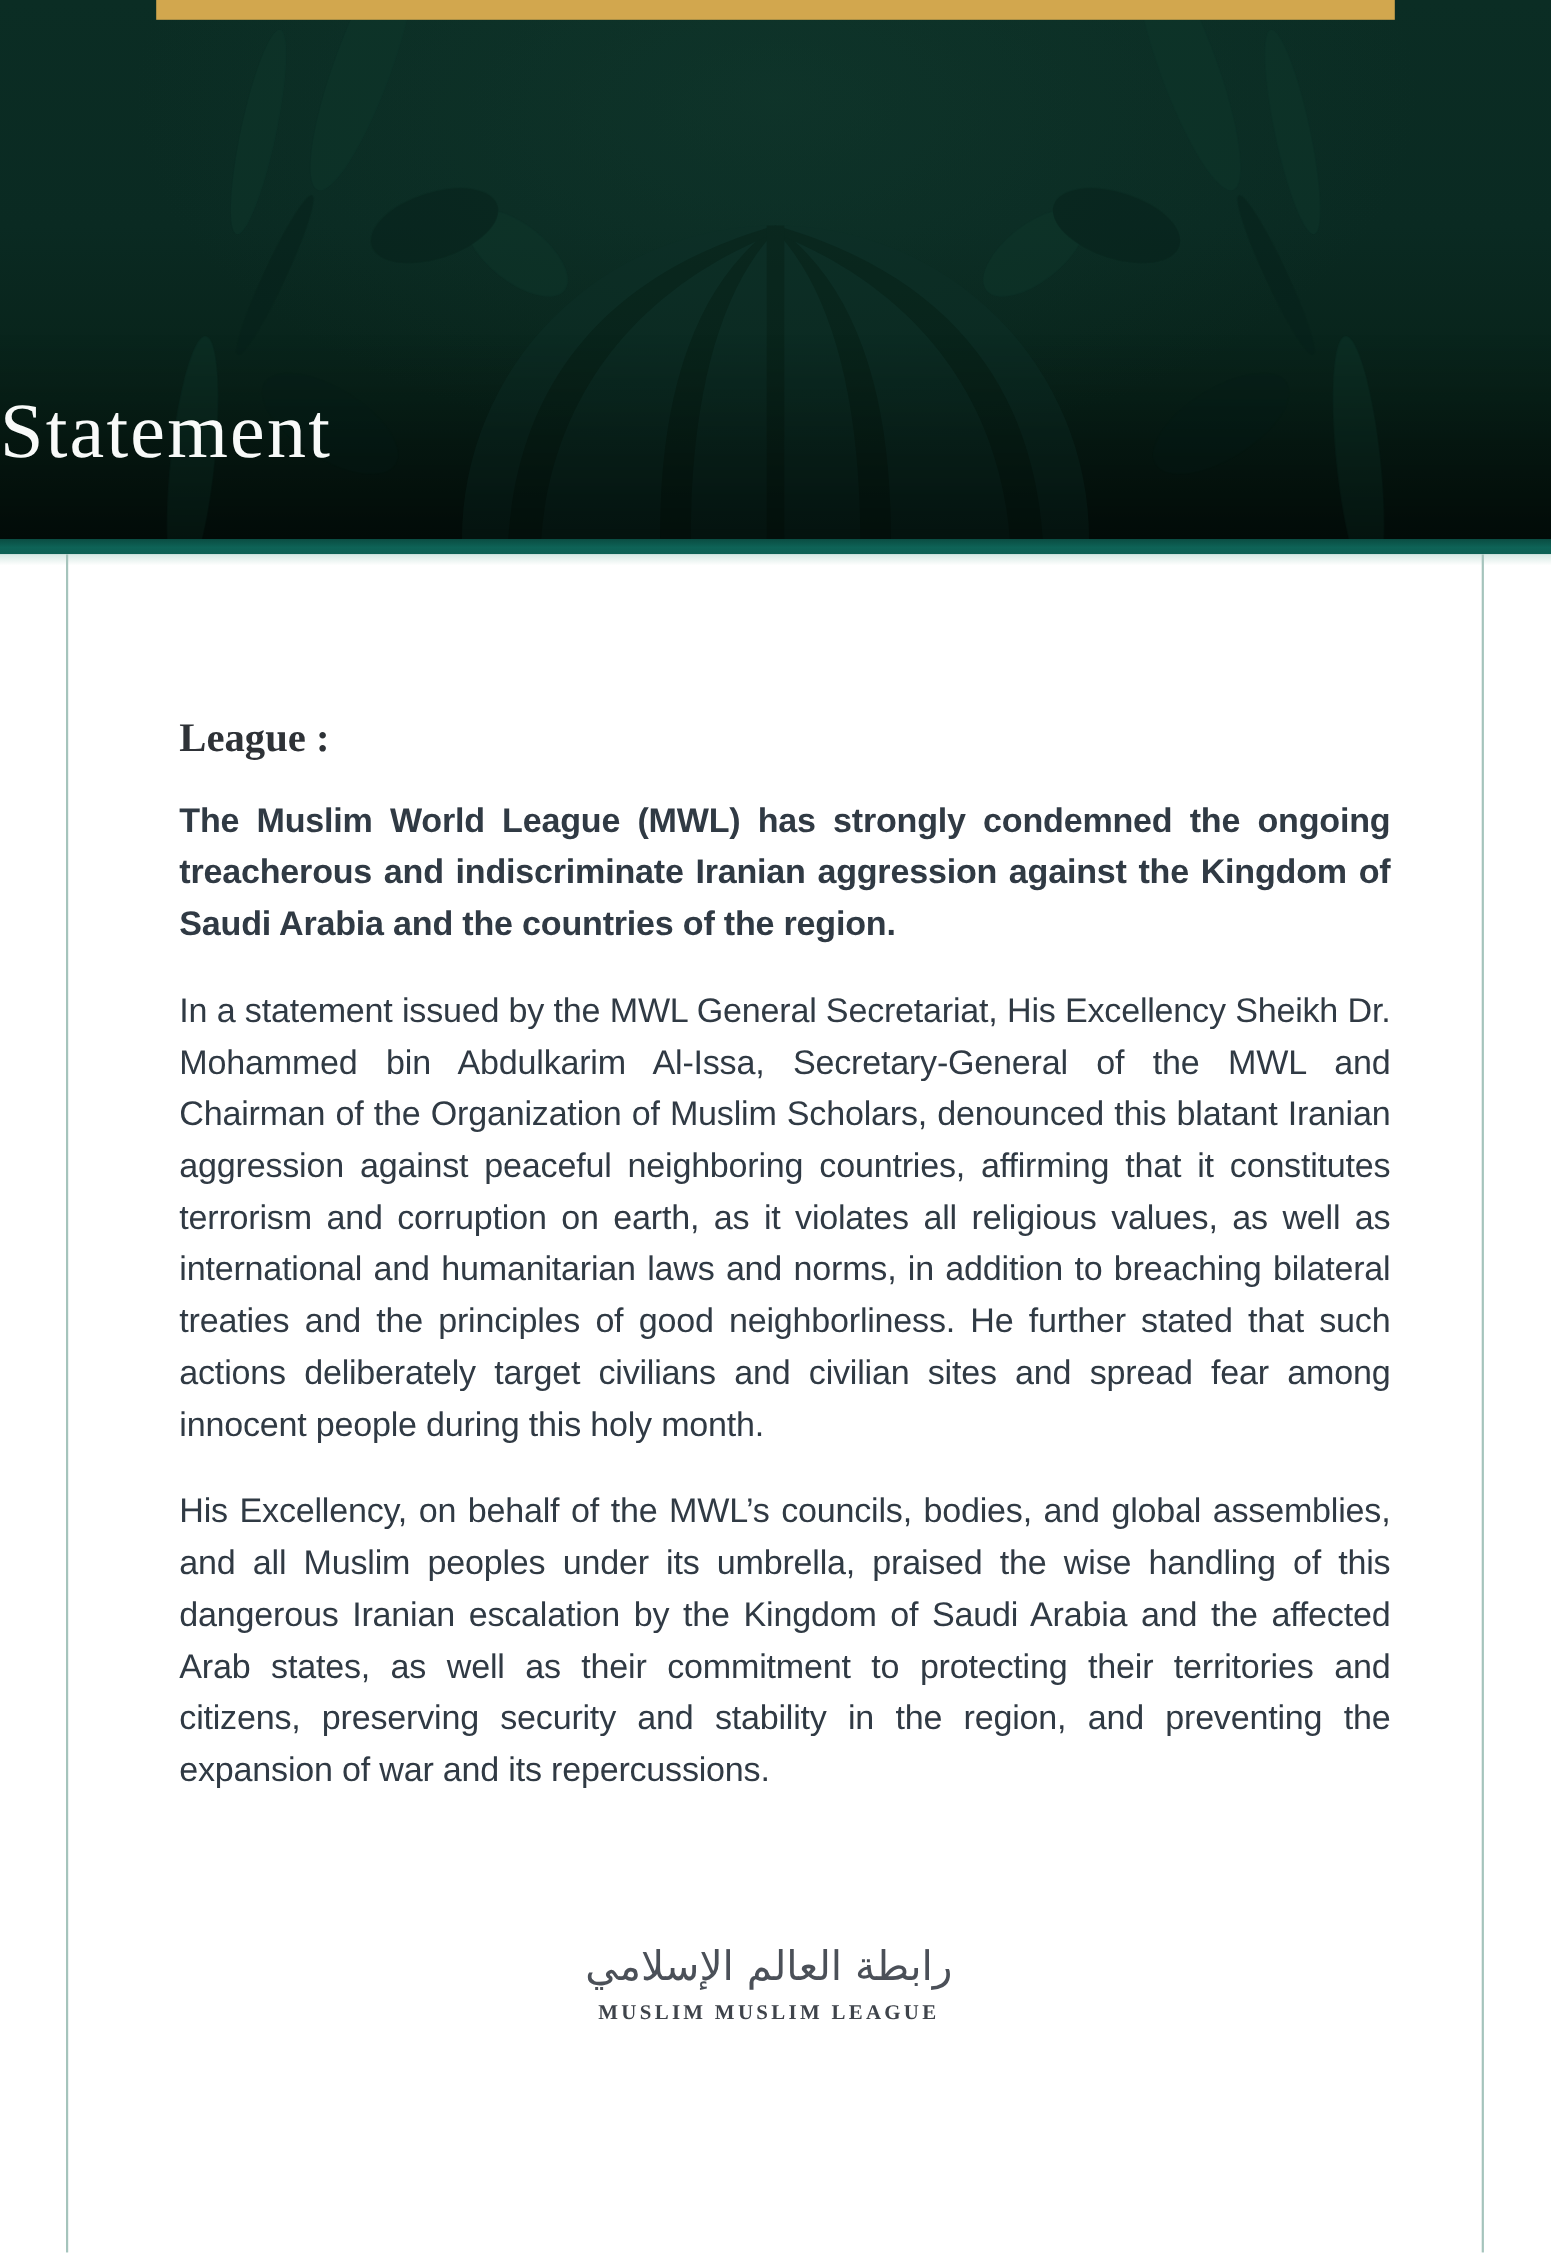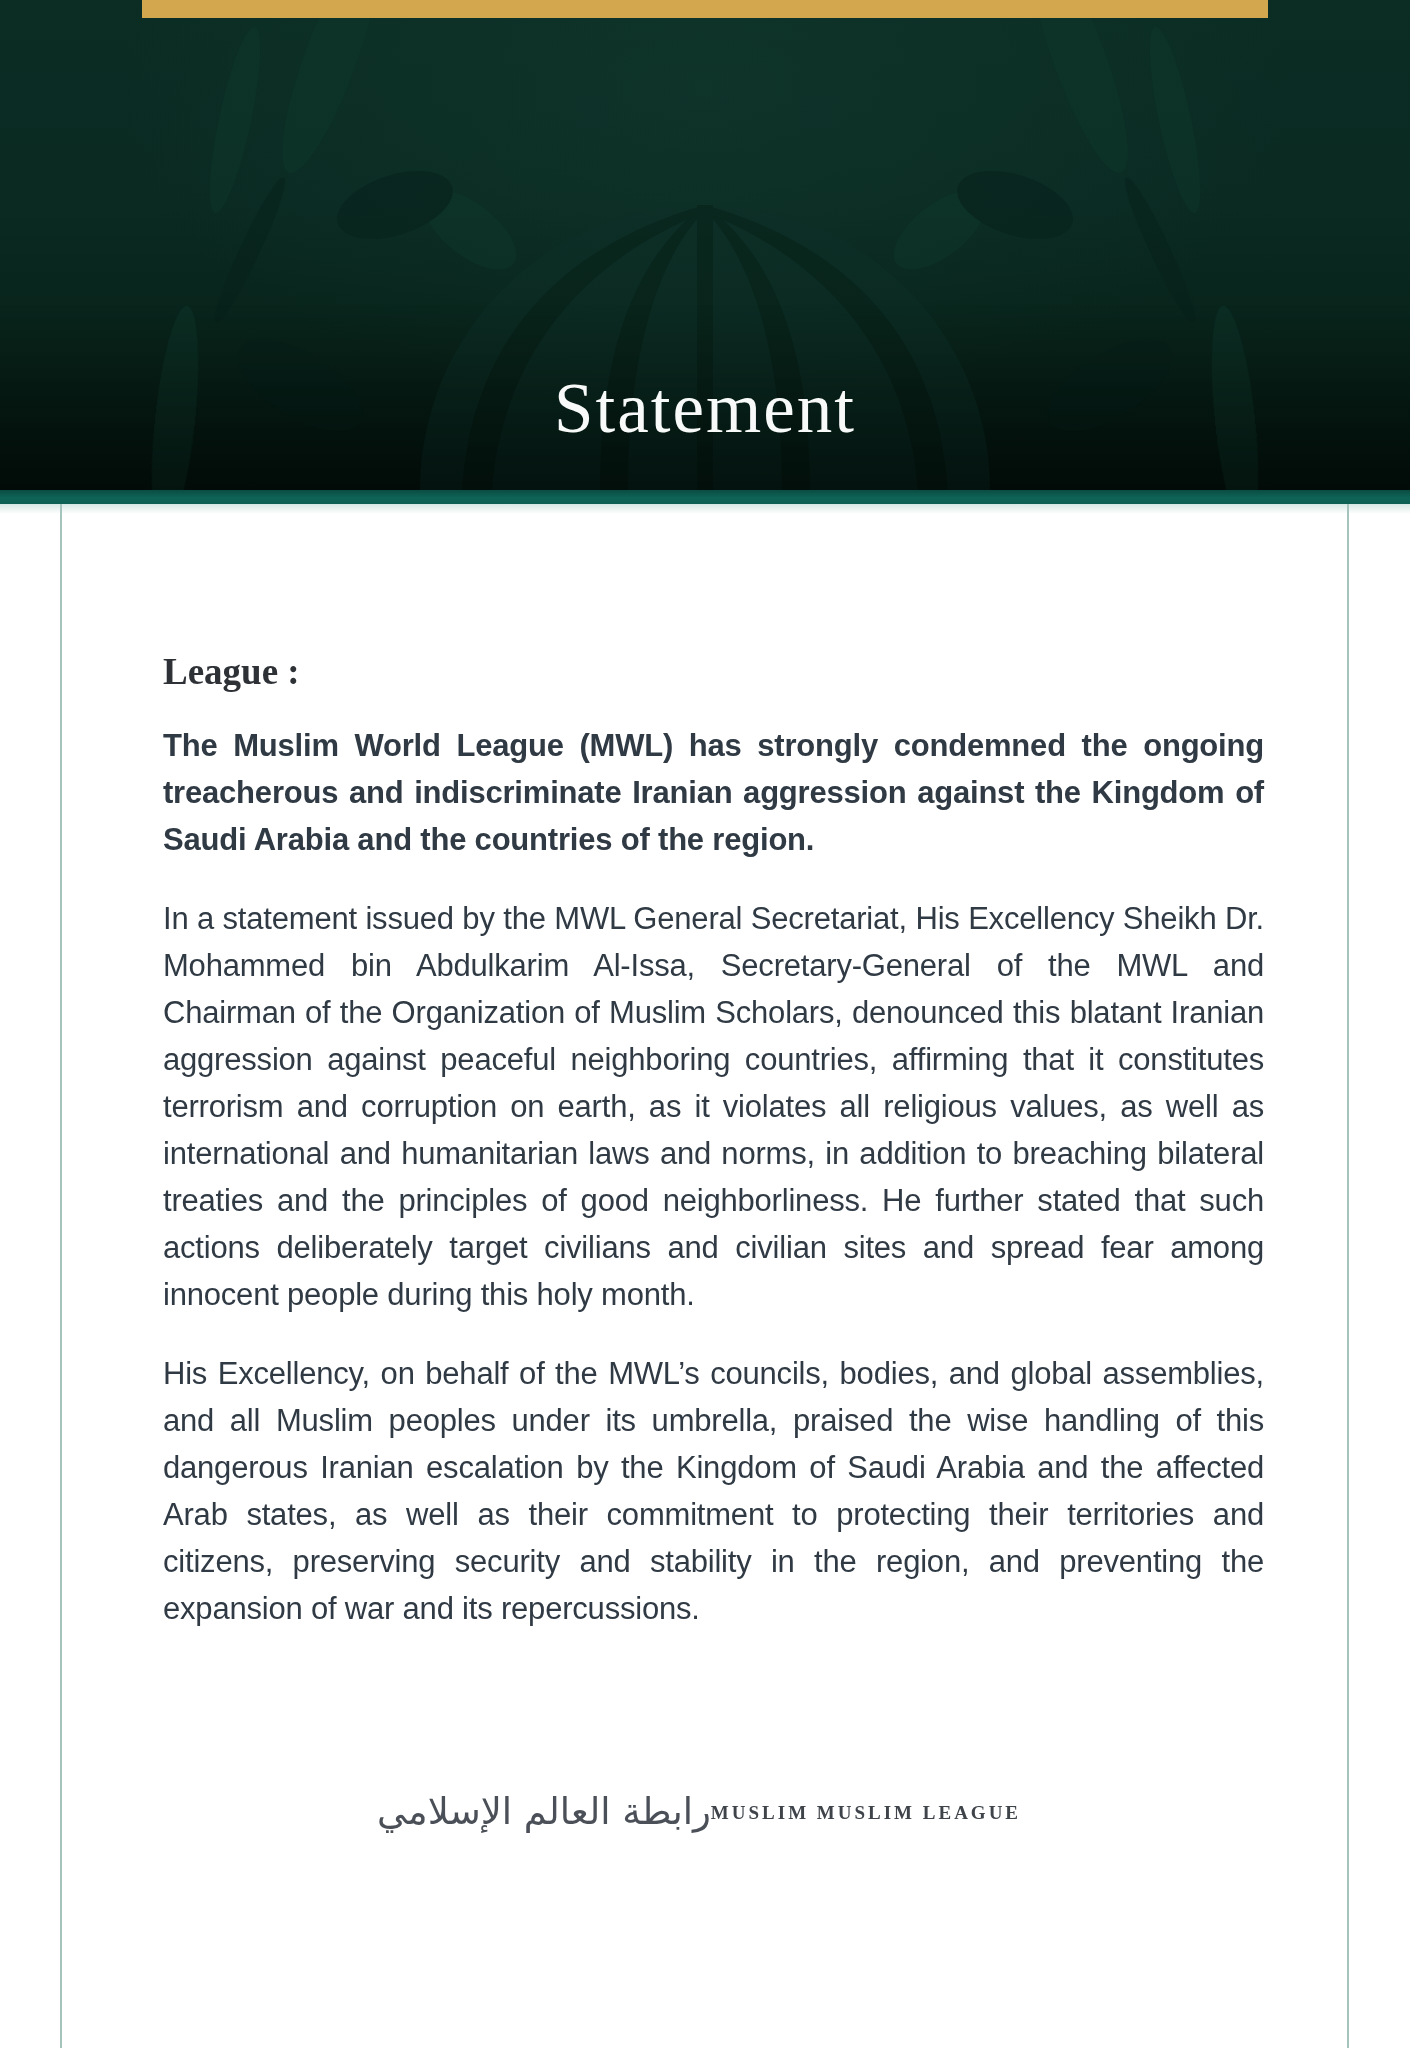--- a/index.html
+++ b/index.html
@@ -26,21 +26,21 @@
   }
   .hero-deco{position:absolute;inset:0;width:100%;height:100%;}
   .gold-bar{
     position:absolute;top:0;left:142px;
     width:1126px;height:18px;
     background:#D2A74E;
     z-index:3;
   }
   .hero h1{
     position:absolute;left:0;right:0;top:352px;
-    margin:16px;text-align:center;
+    margin:0;text-align:left;
     font-family:"Liberation Serif",serif;
     font-weight:400;
     font-size:71px;letter-spacing:2px;
     color:#f8faf9;
     z-index:4;
   }
   
   .teal-band{
     width:100%;height:14px;
     background:linear-gradient(180deg,#0a4c42 0%,#0e6357 55%,#0d6054 100%);
@@ -78,21 +78,21 @@
     color:#303a44;
   }
   .text-col p.first{margin-top:29px;font-weight:bold;}
   
   .logo{
     position:relative;
     margin:112px auto 0 auto;
     width:340px;
     display:flex;align-items:flex-end;justify-content:center;gap:12px;
   }
-  .logo-text{display:flex;flex-direction:row;align-items:center;}
+  .logo-text{display:flex;flex-direction:column;align-items:center;}
   .logo-arabic{
     font-family:"DejaVu Sans",sans-serif;
     direction:rtl;
     font-size:37px;line-height:58px;
     color:#4b5058;
     white-space:nowrap;
   }
   .logo-latin{
     font-family:"Liberation Serif",serif;
     font-weight:700;

